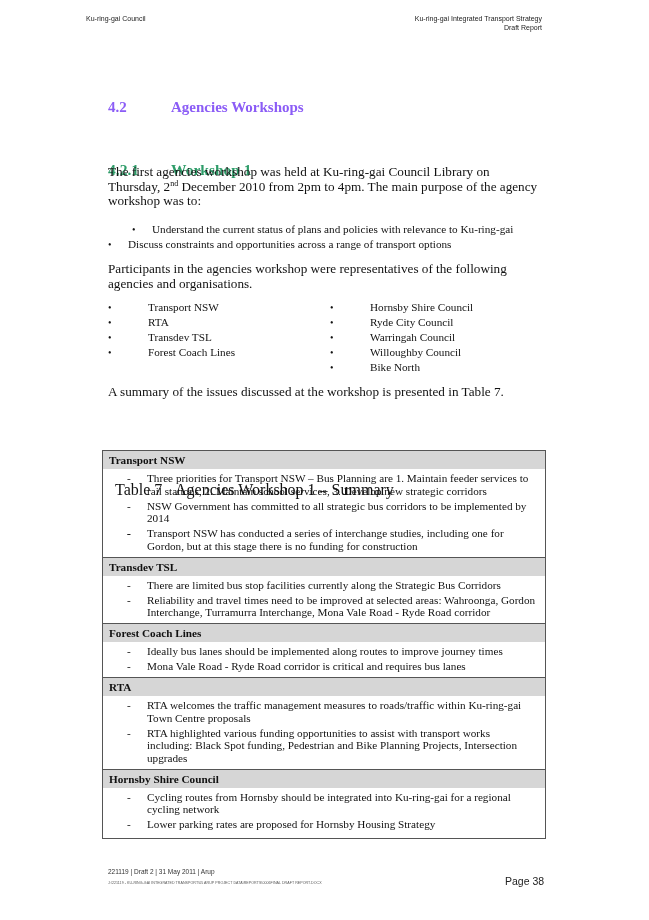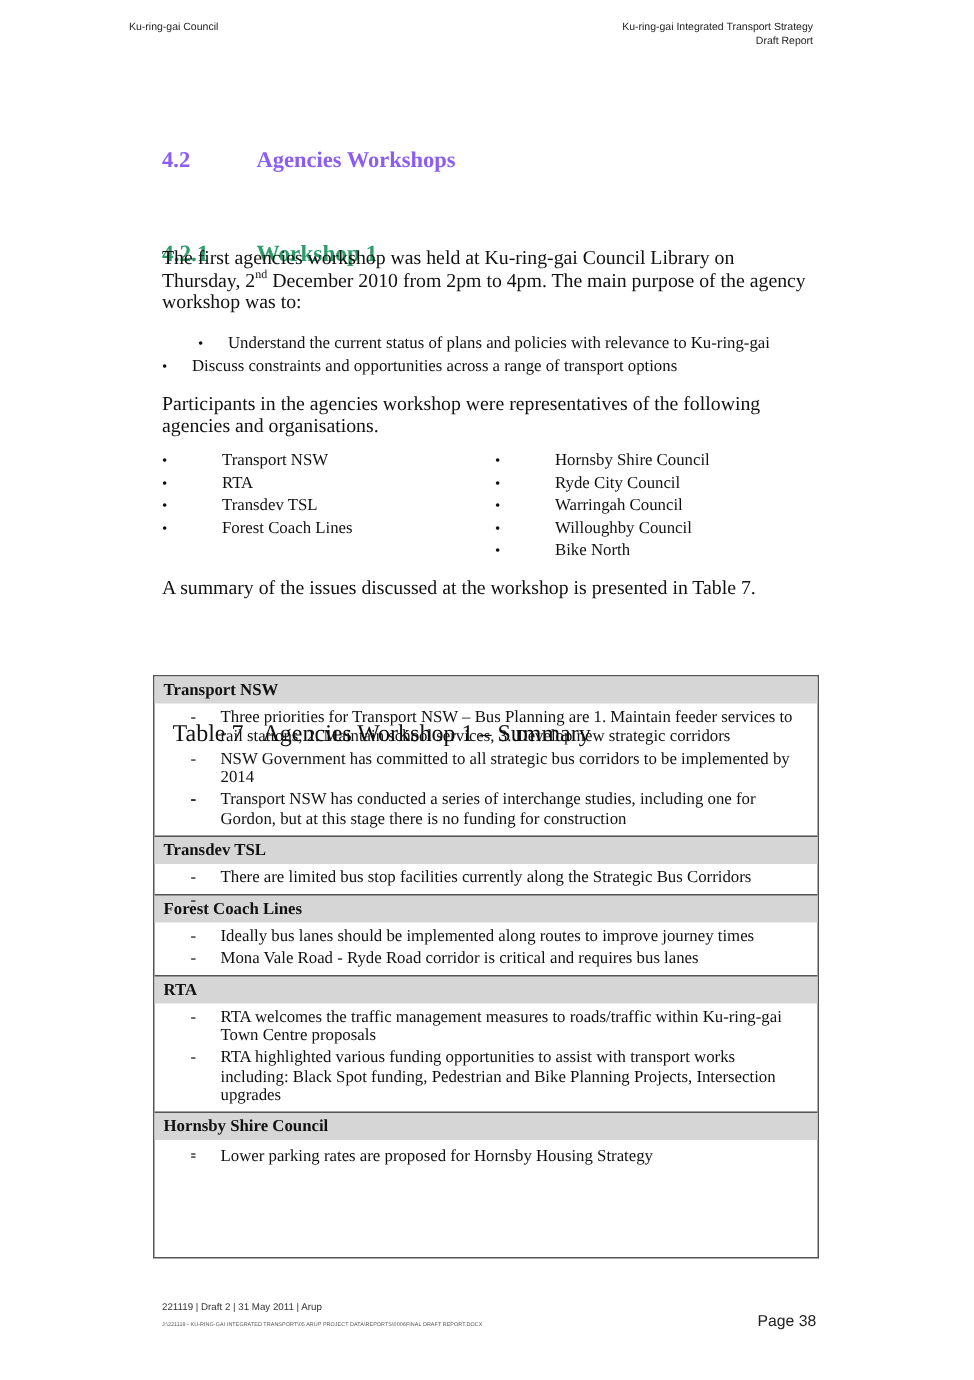--- a/index.html
+++ b/index.html
@@ -85,37 +85,37 @@
   <div class="sec-body">
     <div class="item"><span class="dash">-</span><span>Three priorities for Transport NSW – Bus Planning are 1. Maintain feeder services to rail stations, 2. Maintain school services, 3. Develop new strategic corridors</span></div>
     <div class="item"><span class="dash">-</span><span>NSW Government has committed to all strategic bus corridors to be implemented by 2014</span></div>
     <div class="item"><span class="dash">-</span></div>
     <div class="item"><span class="dash">-</span><span>Transport NSW has conducted a series of interchange studies, including one for Gordon, but at this stage there is no funding for construction</span></div>
   </div>
 
   <div class="sec-head">Transdev TSL</div>
   <div class="sec-body">
     <div class="item"><span class="dash">-</span><span>There are limited bus stop facilities currently along the Strategic Bus Corridors</span></div>
-    <div class="item"><span class="dash">-</span></div>
+    <div class="item"><span class="dash">-</span><span>Reliability and travel times need to be improved at selected areas: Wahroonga, Gordon Interchange, Turramurra Interchange, Mona Vale Road - Ryde Road corridor</span></div>
   </div>
 
   <div class="sec-head">Forest Coach Lines</div>
   <div class="sec-body">
     <div class="item"><span class="dash">-</span><span>Ideally bus lanes should be implemented along routes to improve journey times</span></div>
     <div class="item"><span class="dash">-</span><span>Mona Vale Road - Ryde Road corridor is critical and requires bus lanes</span></div>
   </div>
 
   <div class="sec-head">RTA</div>
   <div class="sec-body">
     <div class="item"><span class="dash">-</span><span>RTA welcomes the traffic management measures to roads/traffic within Ku-ring-gai Town Centre proposals</span></div>
     <div class="item"><span class="dash">-</span><span>RTA highlighted various funding opportunities to assist with transport works including: Black Spot funding, Pedestrian and Bike Planning Projects, Intersection upgrades</span></div>
   </div>
 
   <div class="sec-head">Hornsby Shire Council</div>
   <div class="sec-body">
-    <div class="item"><span class="dash">-</span></div>
+    <div class="item"><span class="dash">-</span><span>Cycling routes from Hornsby should be integrated into Ku-ring-gai for a regional cycling network</span></div>
     <div class="item"><span class="dash">-</span><span>Lower parking rates are proposed for Hornsby Housing Strategy</span></div>
   </div>
 </div>
 
 <div class="ftr1">221119 | Draft 2 | 31 May 2011 | Arup</div>
 <div class="ftr2">J:\221119 - KU-RING-GAI INTEGRATED TRANSPORT\05 ARUP PROJECT DATA\REPORTS\0006FINAL DRAFT REPORT.DOCX</div>
 <div class="pageno">Page 38</div>
 
 </body></html>

